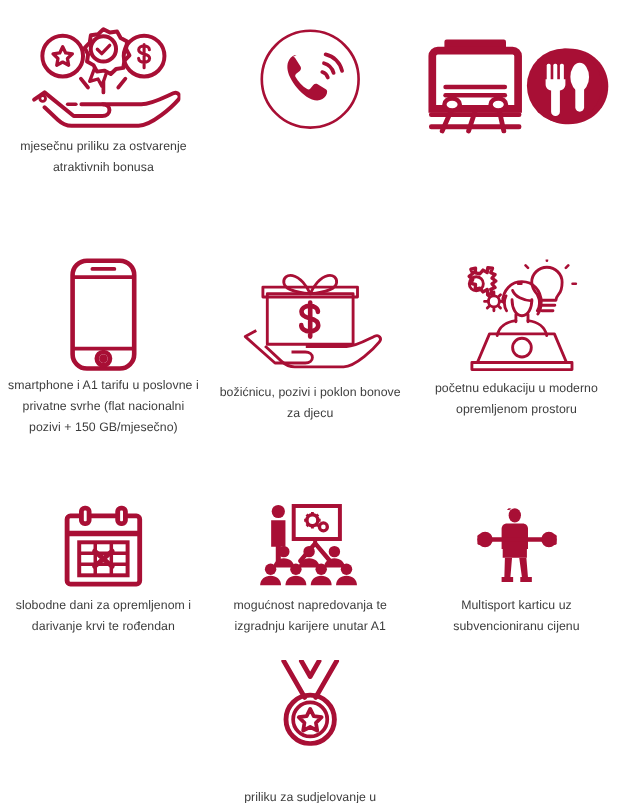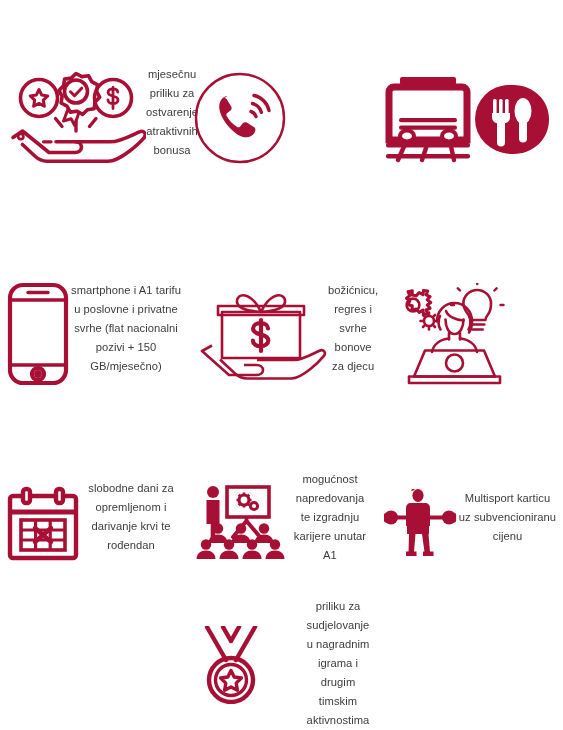--- a/index.html
+++ b/index.html
@@ -17,21 +17,21 @@
   .benefits-grid {
     display: grid;
     grid-template-columns: 188px 188px 187px;
     grid-template-rows: 218px 220px 158px 134px;
     width: 563px;
     height: 730px;
     box-sizing: border-box;
   }
   .benefit-cell {
     display: flex;
-    flex-direction: row;
+    flex-direction: column;
     align-items: center;
     justify-content: flex-start;
     padding: 0 6px;
     box-sizing: border-box;
   }
   .icon-box {
     display: flex;
     align-items: center;
     justify-content: center;
   }
@@ -160,21 +160,21 @@
         <rect x="28" y="23" width="78" height="46"></rect>
         <rect x="24" y="17" width="86" height="9"></rect>
 
         <path d="M67 31v31M74 39.5c0-3.2-3.1-5.4-7.4-5.4-4.3 0-7.5 2.2-7.5 5.4s2.9 4.8 7.5 5.9c4.7 1.2 7.7 2.9 7.7 6.2 0 3.2-3.4 5.6-7.7 5.6-4.4 0-7.7-2.4-7.7-5.6" stroke-width="4.2" stroke-linecap="round"></path>
 
         <path d="M18 56.5l-10 5.5 27 24h27.5c4 0 6.5-2.2 6.5-5s-2.5-5-6.5-5H50"></path>
         <path d="M62 76h42c9 0 19.5-6 26-9" stroke-width="0"></path>
         <path d="M63 71h37c8.5 0 19-6.3 25.5-9.3 4-1.9 7 1.9 4.4 5.2-4.5 5.6-21.5 22.6-32.5 22.6H53c-5 0-8.5-1.8-12-5L26 70.5"></path>
       </svg>
     </div>
-    <div class="benefit-label">božićnicu, regres i svrhe bonove za djecu</div>
+    <div class="benefit-label">božićnicu, pozivi i poklon bonove za djecu</div>
   </div>
 
   <div class="benefit-cell cell-6">
     <div class="icon-box">
       <svg width="136" height="104" viewBox="0 0 136 104" fill="none" stroke="#A80F35" stroke-width="2.6" stroke-linejoin="round" stroke-linecap="round">
 
         <path d="M28 8.5l3.6.7 2.4-2.8 3.2 1.9.5-3.7 3.6.4-1.4 3.4 3.4 1.4-2.4 2.8 3 2.2-3 2.2 2.4 2.8-3.4 1.4 1.4 3.4-3.6.4-.5-3.7-3.2 1.9-2.4-2.8-3.6.7.2-3.6-3.6-.8 1.5-3.3-2.8-2.2 2.8-2.2-1.5-3.3 3.6-.8z" transform="translate(-3,2) scale(1.18)"></path>
         <circle cx="31" cy="22" r="6.4"></circle>
 
         <circle cx="47" cy="38" r="5"></circle>
@@ -192,20 +192,21 @@
         <path d="M58 33c-2 4-2 10 .5 13.5M87 33c2 4 2 10-.5 13.5"></path>
 
         <path d="M67 50v6.5M78 50v6.5"></path>
         <path d="M50 69c1.5-7.5 8-12.5 17-13.5M95 69c-1.5-7.5-8-12.5-17-13.5"></path>
 
         <path d="M43 67.5h59l11 26H32z"></path>
         <circle cx="72.5" cy="80" r="8.5"></circle>
         <path d="M27 93.5h91v6.5H27z"></path>
       </svg>
     </div>
+    <div class="benefit-label">početnu edukaciju u moderno opremljenom prostoru</div>
   </div>
 
   <div class="benefit-cell cell-7">
     <div class="icon-box">
       <svg width="74" height="76" viewBox="0 0 74 76" fill="none" stroke="#A80F35" stroke-width="4.4">
         <rect x="4" y="10" width="66" height="62" rx="3"></rect>
         <path d="M4 26h66" stroke-width="5"></path>
         <rect x="17" y="3" width="7" height="14" rx="3" fill="#ffffff"></rect>
         <rect x="50" y="3" width="7" height="14" rx="3" fill="#ffffff"></rect>
         <rect x="15" y="34" width="44" height="30" stroke-width="3.6"></rect>

